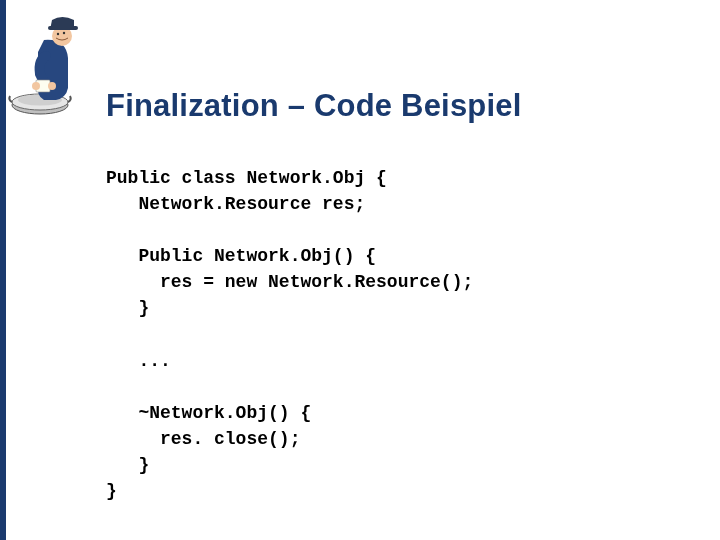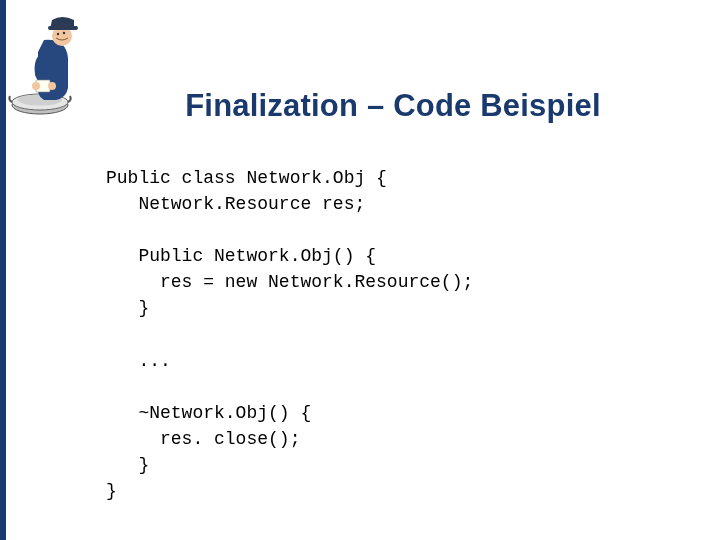--- a/index.html
+++ b/index.html
@@ -28,30 +28,29 @@
   }
   .slide-title {
     position: absolute;
     top: 88px;
     left: 106px;
     right: 40px;
     font-weight: 900;
     font-size: 31px;
     color: #1a3a6e;
     letter-spacing: 0.2px;
-    text-align: center;
   }
   .code-block {
     position: absolute;
     top: 165px;
     left: 106px;
     right: 60px;
     font-family: "Courier New", Courier, monospace;
     font-size: 18px;
-    font-weight: normal;
+    font-weight: bold;
     color: #000;
     line-height: 1.45;
     white-space: pre;
   }
 </style>
 </head>
 <body>
 
 <div class="left-stripe"></div>
 

